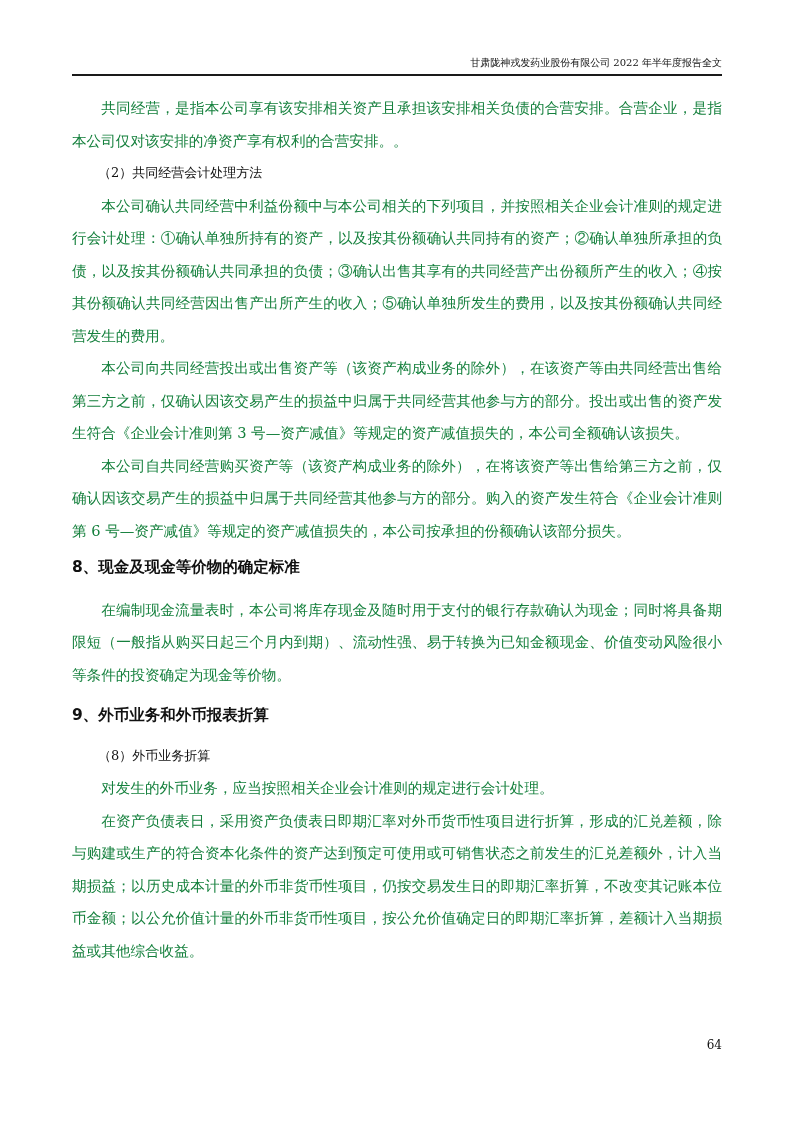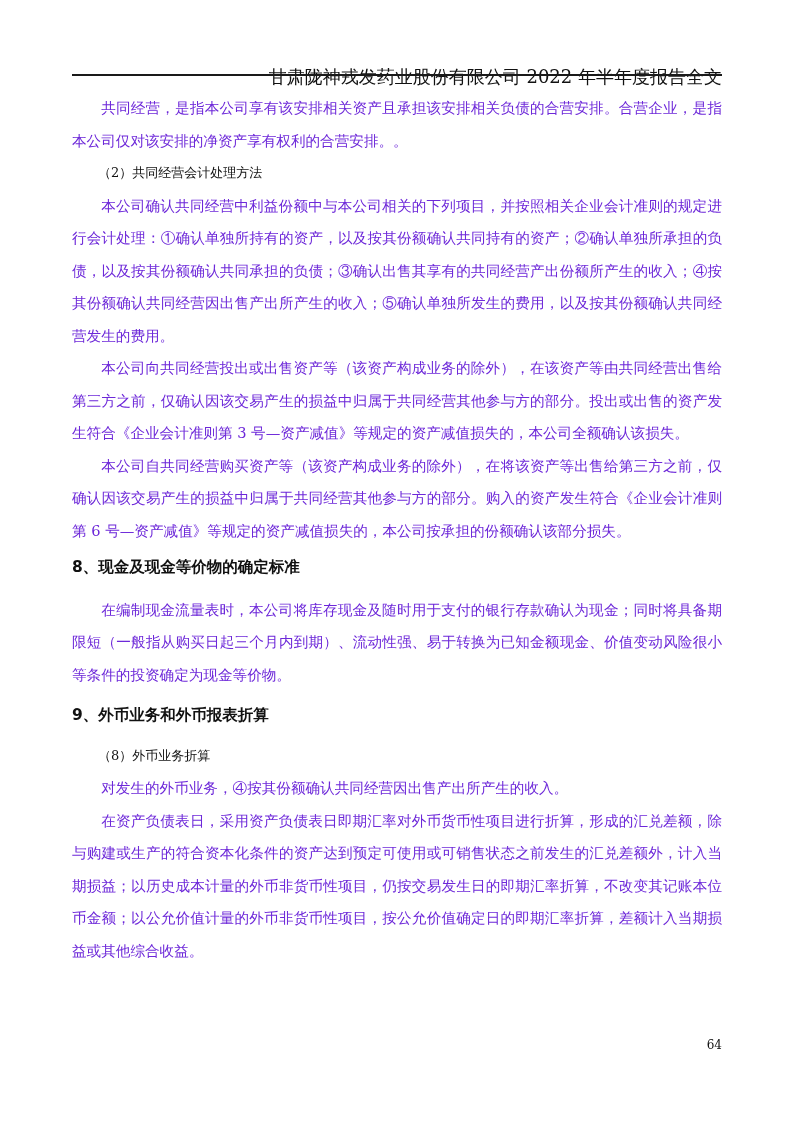--- a/index.html
+++ b/index.html
@@ -11,23 +11,23 @@
     position: relative;
     width: 793px;
     height: 1122px;
     background: #ffffff;
     color: #111111;
     font-family: "DejaVu Serif", "Liberation Serif", serif;
     overflow: hidden;
   }
   .header-title {
     position: absolute;
-    top: 68px;
+    top: 54px;
     right: 71px;
-    font-size: 18px;
+    font-size: 10px;
     line-height: 18px;
     color: #111111;
     white-space: nowrap;
   }
   .header-rule {
     position: absolute;
     top: 74px;
     left: 72px;
     right: 71px;
     height: 0;
@@ -39,21 +39,21 @@
     left: 72px;
     width: 650px;
   }
   .body-para {
     margin: 0;
     font-size: 14.6px;
     line-height: 32.5px;
     text-align: justify;
     text-justify: inter-ideograph;
     text-indent: 2em;
-    color: #6d28d9;
+    color: #15803d;
   }
   .sub-heading {
     margin: 0;
     font-size: 13px;
     line-height: 32.5px;
     text-indent: 2em;
     color: #111111;
   }
   .section-heading {
     margin: 4px 0 10px 0;
@@ -98,21 +98,21 @@
 
 
     <h2 class="section-heading">8、现金及现金等价物的确定标准</h2>
 
     <p class="body-para">在编制现金流量表时，本公司将库存现金及随时用于支付的银行存款确认为现金；同时将具备期限短（一般指从购买日起三个月内到期）、流动性强、易于转换为已知金额现金、价值变动风险很小等条件的投资确定为现金等价物。</p>
 
     <h2 class="section-heading second">9、外币业务和外币报表折算</h2>
 
     <p class="sub-heading">（8）外币业务折算</p>
 
-    <p class="body-para">对发生的外币业务，④按其份额确认共同经营因出售产出所产生的收入。</p>
+    <p class="body-para">对发生的外币业务，应当按照相关企业会计准则的规定进行会计处理。</p>
 
     <p class="body-para">在资产负债表日，采用资产负债表日即期汇率对外币货币性项目进行折算，形成的汇兑差额，除与购建或生产的符合资本化条件的资产达到预定可使用或可销售状态之前发生的汇兑差额外，计入当期损益；以历史成本计量的外币非货币性项目，仍按交易发生日的即期汇率折算，不改变其记账本位币金额；以公允价值计量的外币非货币性项目，按公允价值确定日的即期汇率折算，差额计入当期损益或其他综合收益。</p>
 
   </div>
 
   <div class="page-number">64</div>
 
 </div>
 
 </body></html>

